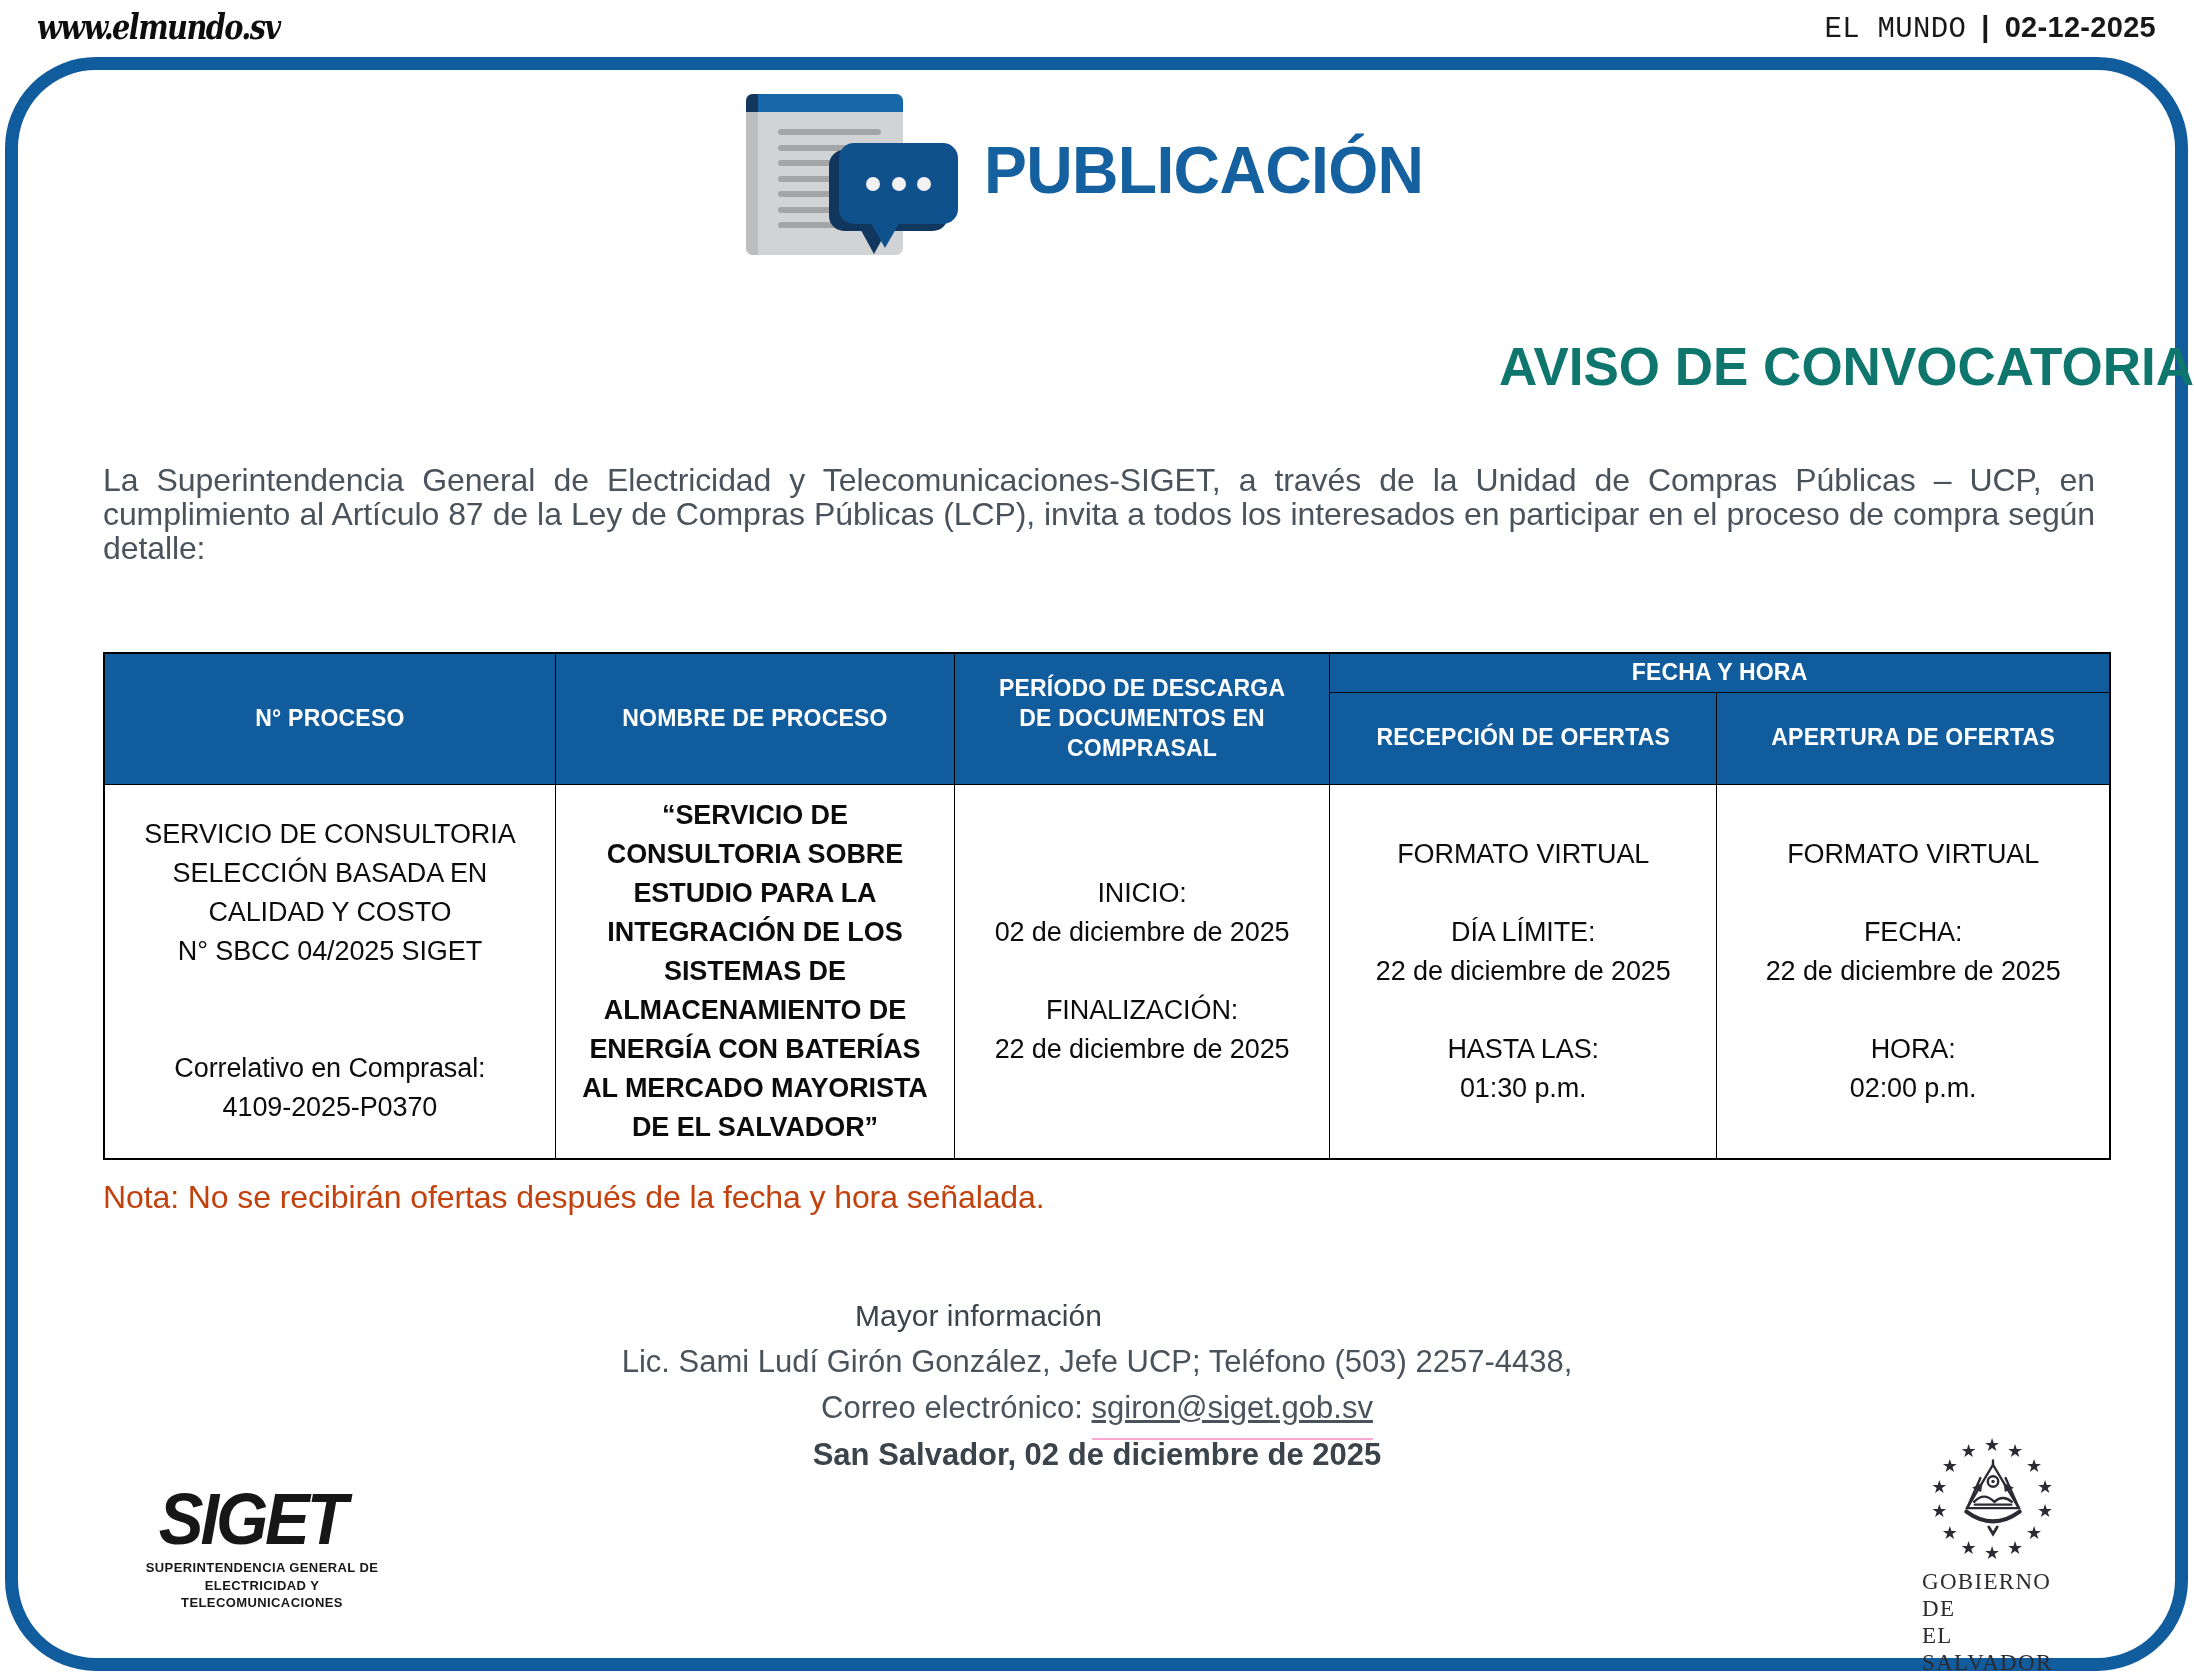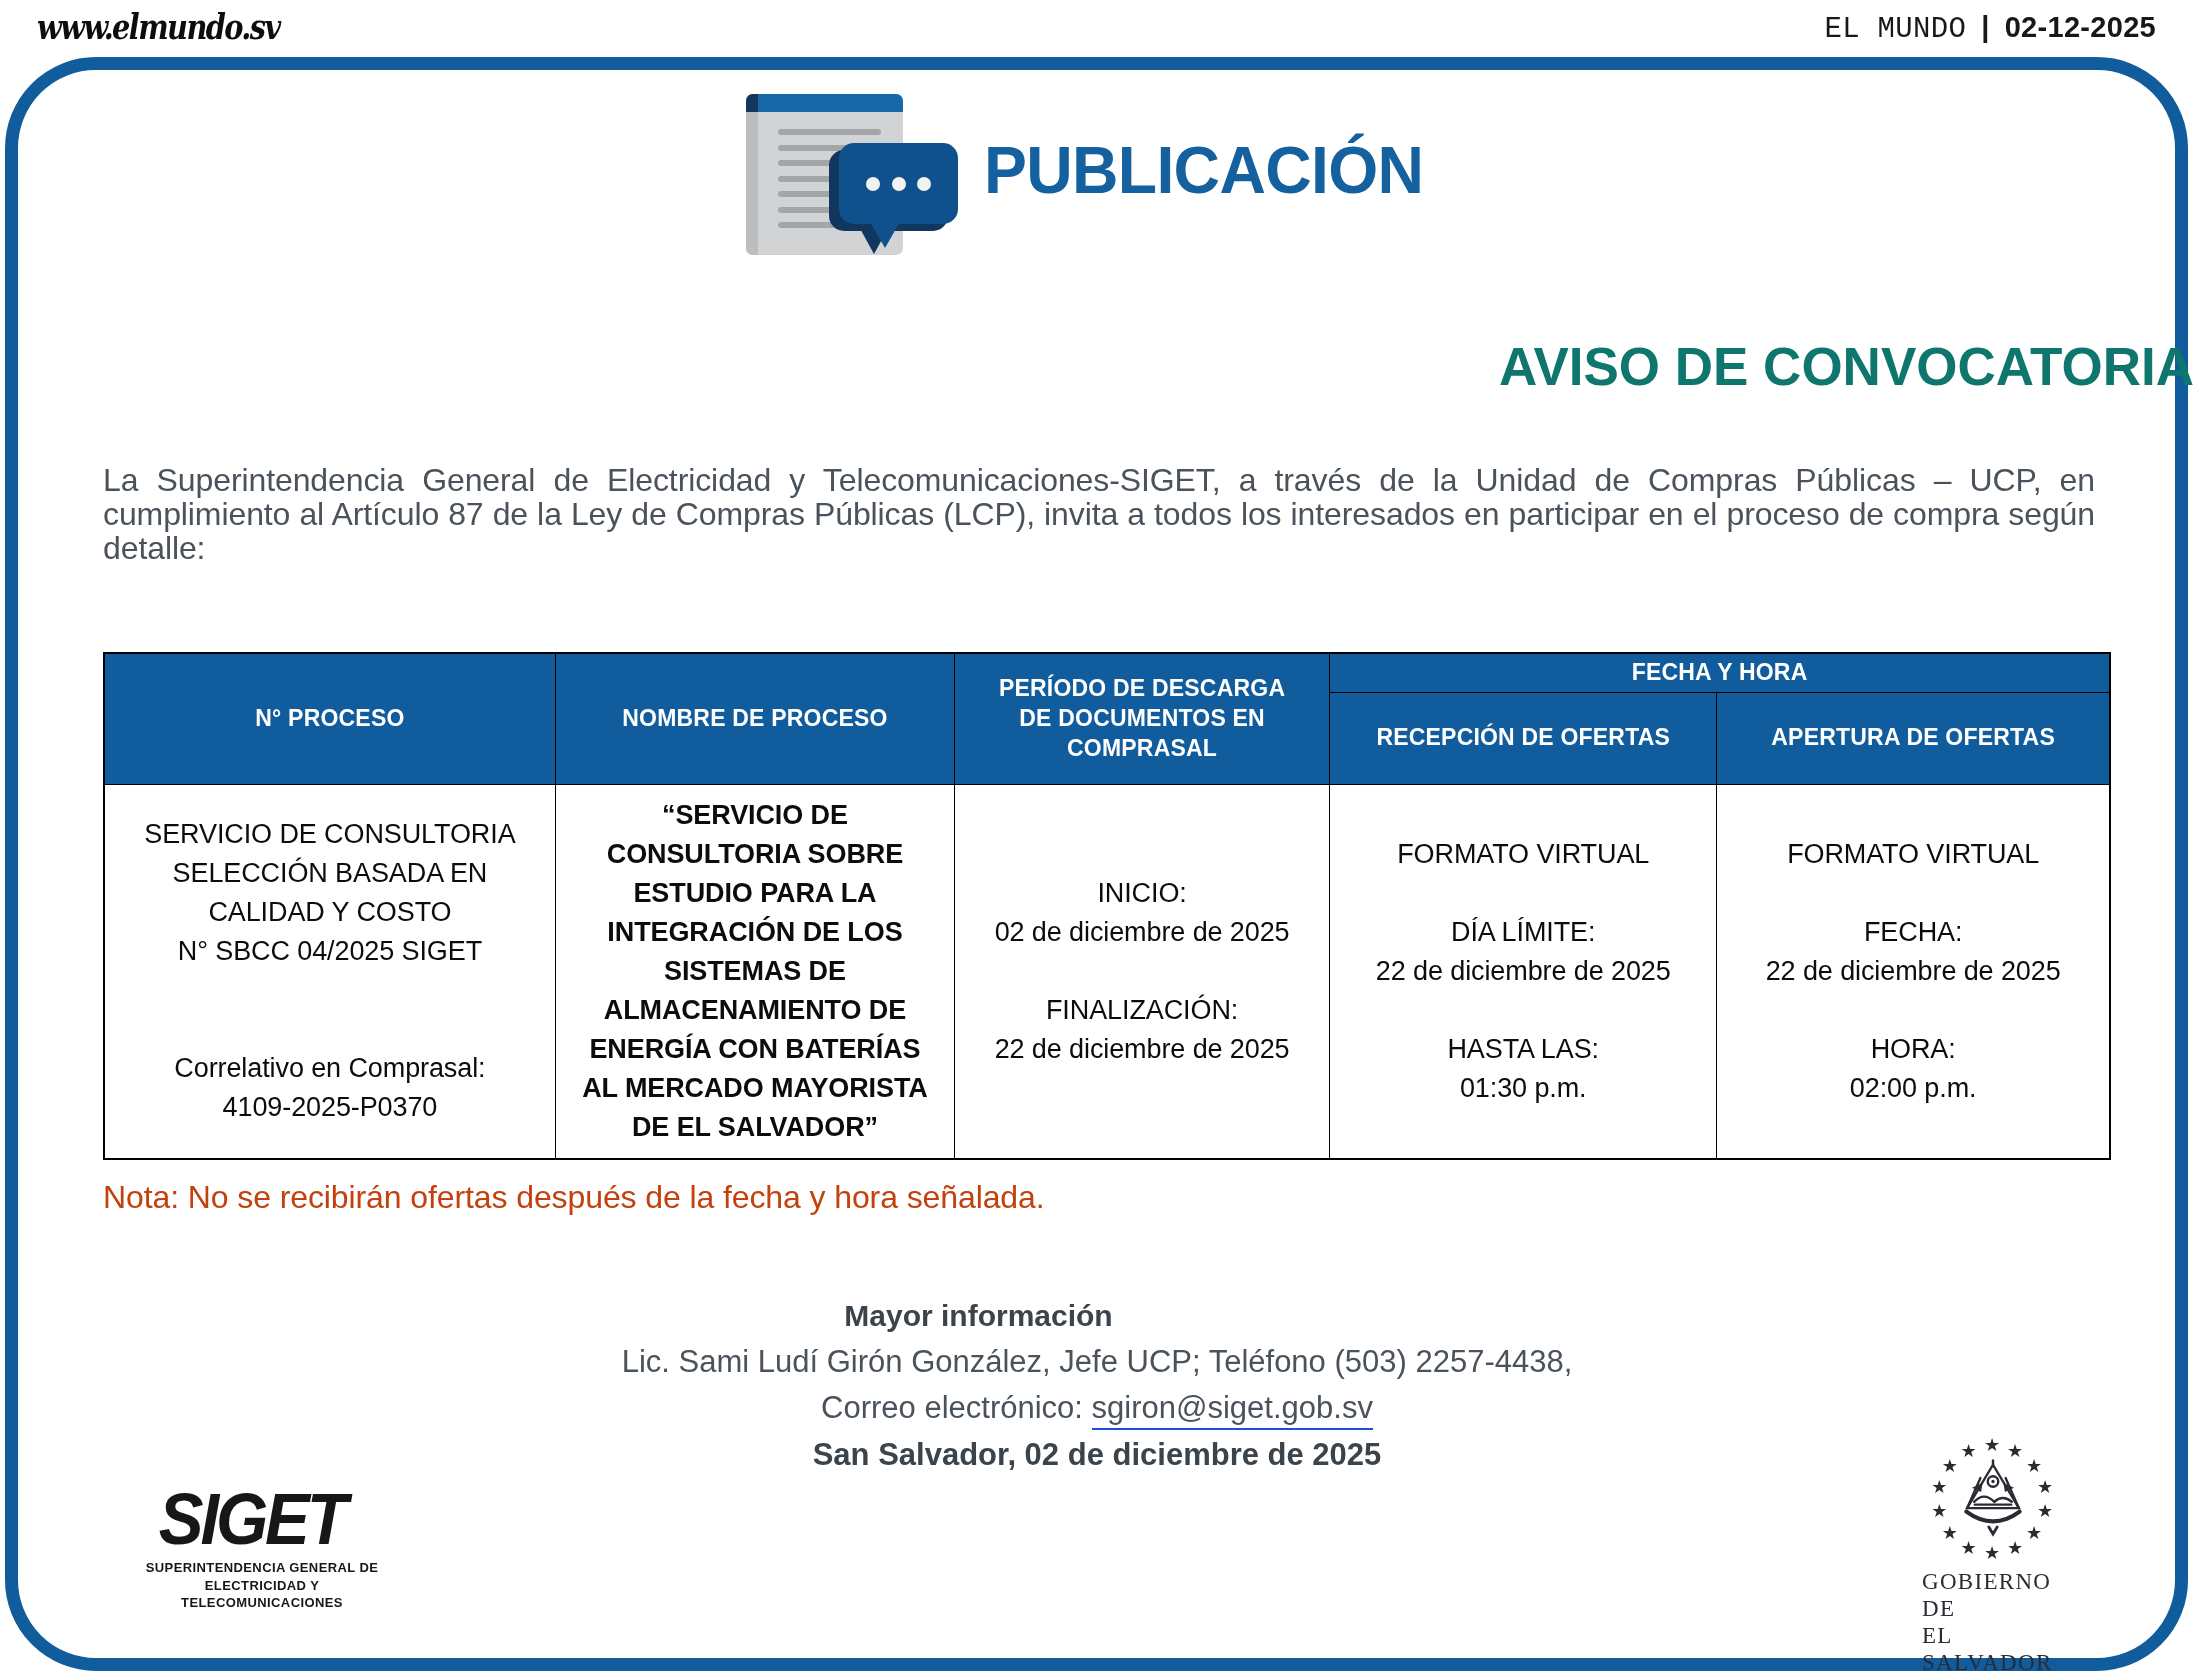--- a/index.html
+++ b/index.html
@@ -65,24 +65,24 @@
   tr.hdr-top{height:35px;}
   tr.hdr-sub{height:92px;}
   td.cell{
     background:#ffffff;color:#0c0c0c;font-size:27px;line-height:39px;text-align:center;
     vertical-align:middle;padding:9.4px 12px;white-space:pre-line;height:354px;letter-spacing:-0.1px;
   }
   td.cell.bold{font-weight:700;}
   
   .nota{position:absolute;left:103px;top:1179px;font-size:32px;color:#c2410c;letter-spacing:-0.1px;}
   
-  .contact-heading{position:absolute;left:0;top:1299px;width:1957px;text-align:center;font-size:30px;font-weight:700;color:#3b434b;}
+  .contact-heading{position:absolute;left:0;top:1299px;width:1957px;text-align:center;font-size:30px;font-weight:400;color:#3b434b;}
   .contact-line1{position:absolute;left:0;top:1344px;width:2194px;text-align:center;font-size:31px;color:#4a525b;}
   .contact-line2{position:absolute;left:0;top:1390px;width:2194px;text-align:center;font-size:31px;color:#4a525b;}
-  .contact-line2 .email{border-bottom:2px solid #1d4ed8;padding-bottom:3px;}
+  .contact-line2 .email{border-bottom:2px solid #f9a8d4;padding-bottom:13px;text-decoration:underline;}
   .dateline{position:absolute;left:0;top:1437px;width:2194px;text-align:center;font-size:31px;font-weight:800;color:#3b434b;}
   
   .siget{position:absolute;left:134px;top:1482px;width:256px;text-align:center;color:#171717;}
   .siget-word{
     font-size:73px;font-weight:800;font-style:italic;letter-spacing:-3.4px;line-height:1;
     transform:scaleX(.92);transform-origin:left top;white-space:nowrap;
   }
   .siget-sub{margin-top:4px;font-size:13px;font-weight:800;letter-spacing:0.4px;line-height:1.35;white-space:pre-line;}
   
   .gob{position:absolute;left:1910px;top:1439px;width:175px;color:#2b2b33;}

